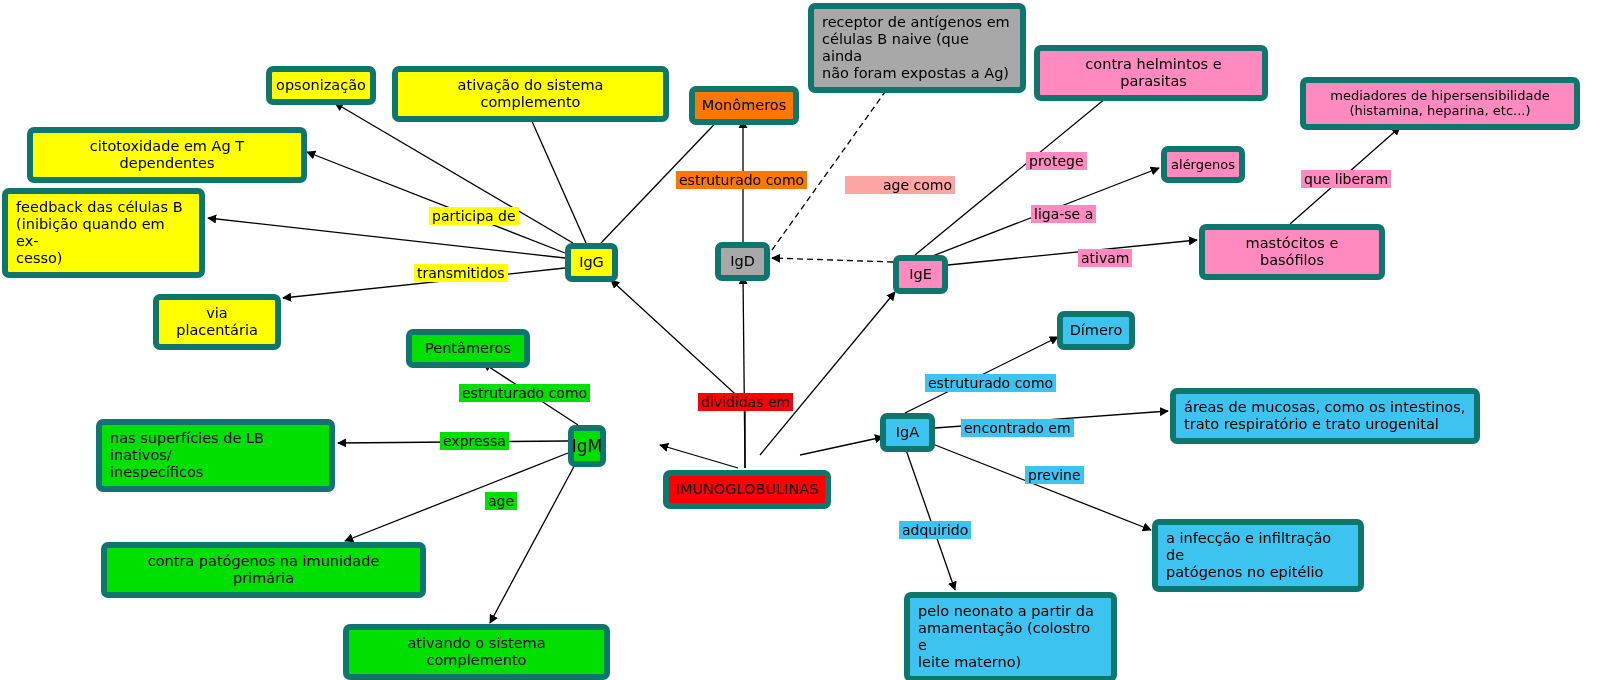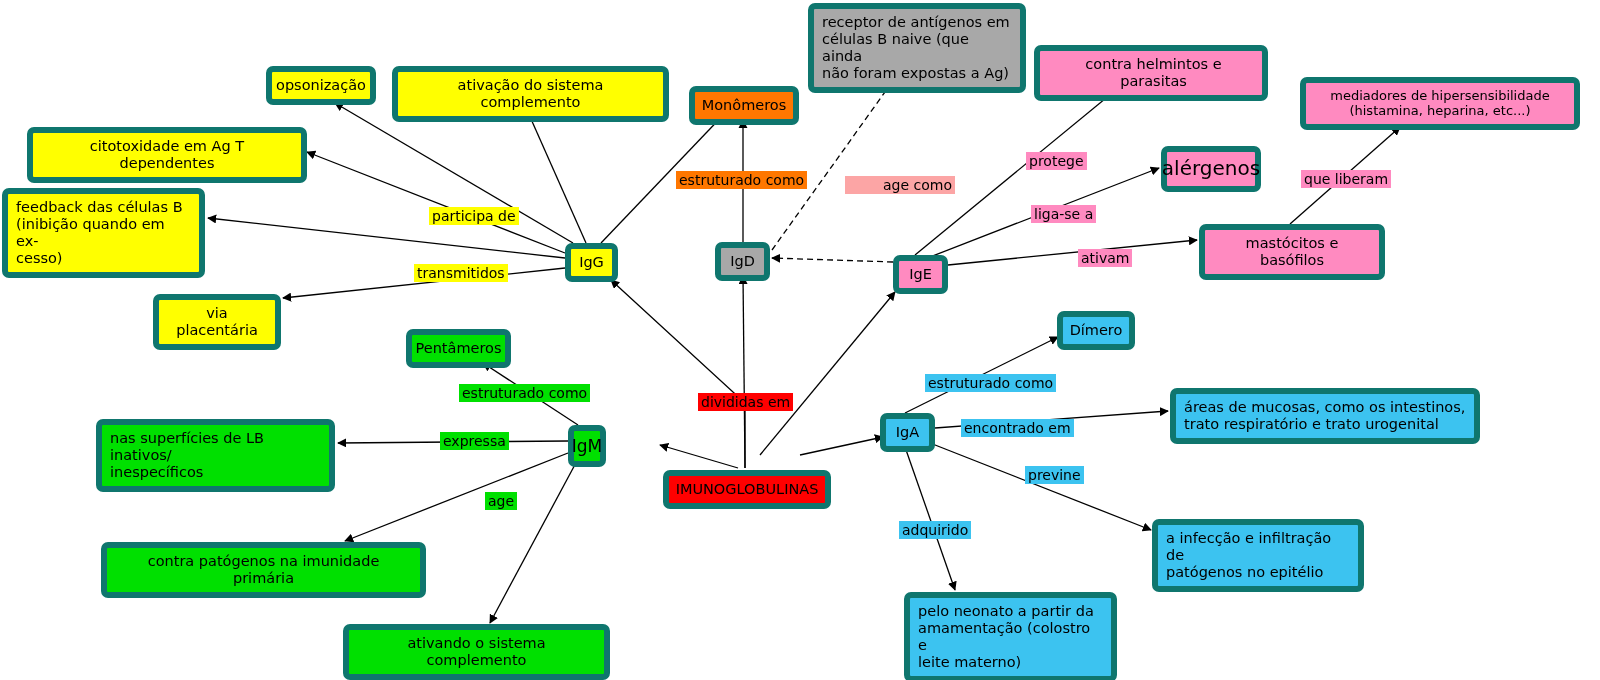--- a/index.html
+++ b/index.html
@@ -79,35 +79,35 @@
       <div class="node left" style="left: 808px; top: 3px; width: 218px; min-height: 58px; background: rgb(168, 168, 168); font-size: 14.5px;">receptor de antígenos em
 células B naive (que ainda
 não foram expostas a Ag)</div>
       <div class="node" style="left: 266px; top: 66px; width: 110px; min-height: 33px; background: rgb(255, 255, 0); font-size: 14.5px;">opsonização</div>
       <div class="node" style="left: 392px; top: 66px; width: 277px; min-height: 33px; background: rgb(255, 255, 0); font-size: 14.5px;">ativação do sistema complemento</div>
       <div class="node" style="left: 27px; top: 127px; width: 280px; min-height: 33px; background: rgb(255, 255, 0); font-size: 14.5px;">citotoxidade em Ag T dependentes</div>
       <div class="node left" style="left: 2px; top: 188px; width: 203px; min-height: 60px; background: rgb(255, 255, 0); font-size: 14.5px;">feedback das células B
 (inibição quando em ex-
 cesso)</div>
       <div class="node" style="left: 153px; top: 294px; width: 128px; min-height: 33px; background: rgb(255, 255, 0); font-size: 14.5px;">via placentária</div>
-      <div class="node" style="left: 406px; top: 329px; width: 105px; min-height: 33px; background: rgb(0, 224, 0); font-size: 14.5px;">Pentâmeros</div>
+      <div class="node" style="left: 406px; top: 329px; width: 124px; min-height: 33px; background: rgb(0, 224, 0); font-size: 14.5px;">Pentâmeros</div>
       <div class="node left" style="left: 96px; top: 419px; width: 239px; min-height: 48px; background: rgb(0, 224, 0); font-size: 14.5px;">nas superfícies de LB inativos/
 inespecíficos</div>
       <div class="node" style="left: 101px; top: 542px; width: 325px; min-height: 33px; background: rgb(0, 224, 0); font-size: 14.5px;">contra patógenos na imunidade primária</div>
       <div class="node" style="left: 343px; top: 624px; width: 267px; min-height: 33px; background: rgb(0, 224, 0); font-size: 14.5px;">ativando o sistema complemento</div>
       <div class="node" style="left: 1057px; top: 311px; width: 78px; min-height: 33px; background: rgb(60, 195, 240); font-size: 14.5px;">Dímero</div>
       <div class="node left" style="left: 1170px; top: 388px; width: 310px; min-height: 48px; background: rgb(60, 195, 240); font-size: 14.5px;">áreas de mucosas, como os intestinos,
 trato respiratório e trato urogenital</div>
       <div class="node left" style="left: 1152px; top: 519px; width: 212px; min-height: 48px; background: rgb(60, 195, 240); font-size: 14.5px;">a infecção e infiltração de
 patógenos no epitélio</div>
       <div class="node left" style="left: 904px; top: 592px; width: 213px; min-height: 62px; background: rgb(60, 195, 240); font-size: 14.5px;">pelo neonato a partir da
 amamentação (colostro e
 leite materno)</div>
       <div class="node" style="left: 1034px; top: 45px; width: 234px; min-height: 33px; background: rgb(255, 138, 192); font-size: 14.5px; padding-left: 13px;">contra helmintos e parasitas</div>
-      <div class="node" style="left: 1161px; top: 146px; width: 100px; min-height: 33px; background: rgb(255, 138, 192); font-size: 20px;">alérgenos</div>
+      <div class="node" style="left: 1161px; top: 146px; width: 84px; min-height: 33px; background: rgb(255, 138, 192); font-size: 13px;">alérgenos</div>
       <div class="node" style="left: 1199px; top: 224px; width: 186px; min-height: 33px; background: rgb(255, 138, 192); font-size: 14.5px;">mastócitos e basófilos</div>
       <div class="node" style="left: 1300px; top: 77px; width: 280px; min-height: 48px; background: rgb(255, 138, 192); font-size: 13px;">mediadores de hipersensibilidade
 (histamina, heparina, etc...)</div>
     </div>
   <div id="labels-layer">
       <div class="lbl" style="left: 698px; top: 393px; background: rgb(255, 0, 0);">divididas em</div>
       <div class="lbl" style="left: 676px; top: 171px; background: rgb(255, 119, 0);">estruturado como</div>
       <div class="lbl" style="left: 845px; top: 176px; background: #fca5a5; padding-left: 38px;">age como</div>
       <div class="lbl" style="left: 429px; top: 207px; background: rgb(255, 255, 0);">participa de</div>
       <div class="lbl" style="left: 414px; top: 264px; background: rgb(255, 255, 0);">transmitidos</div>

